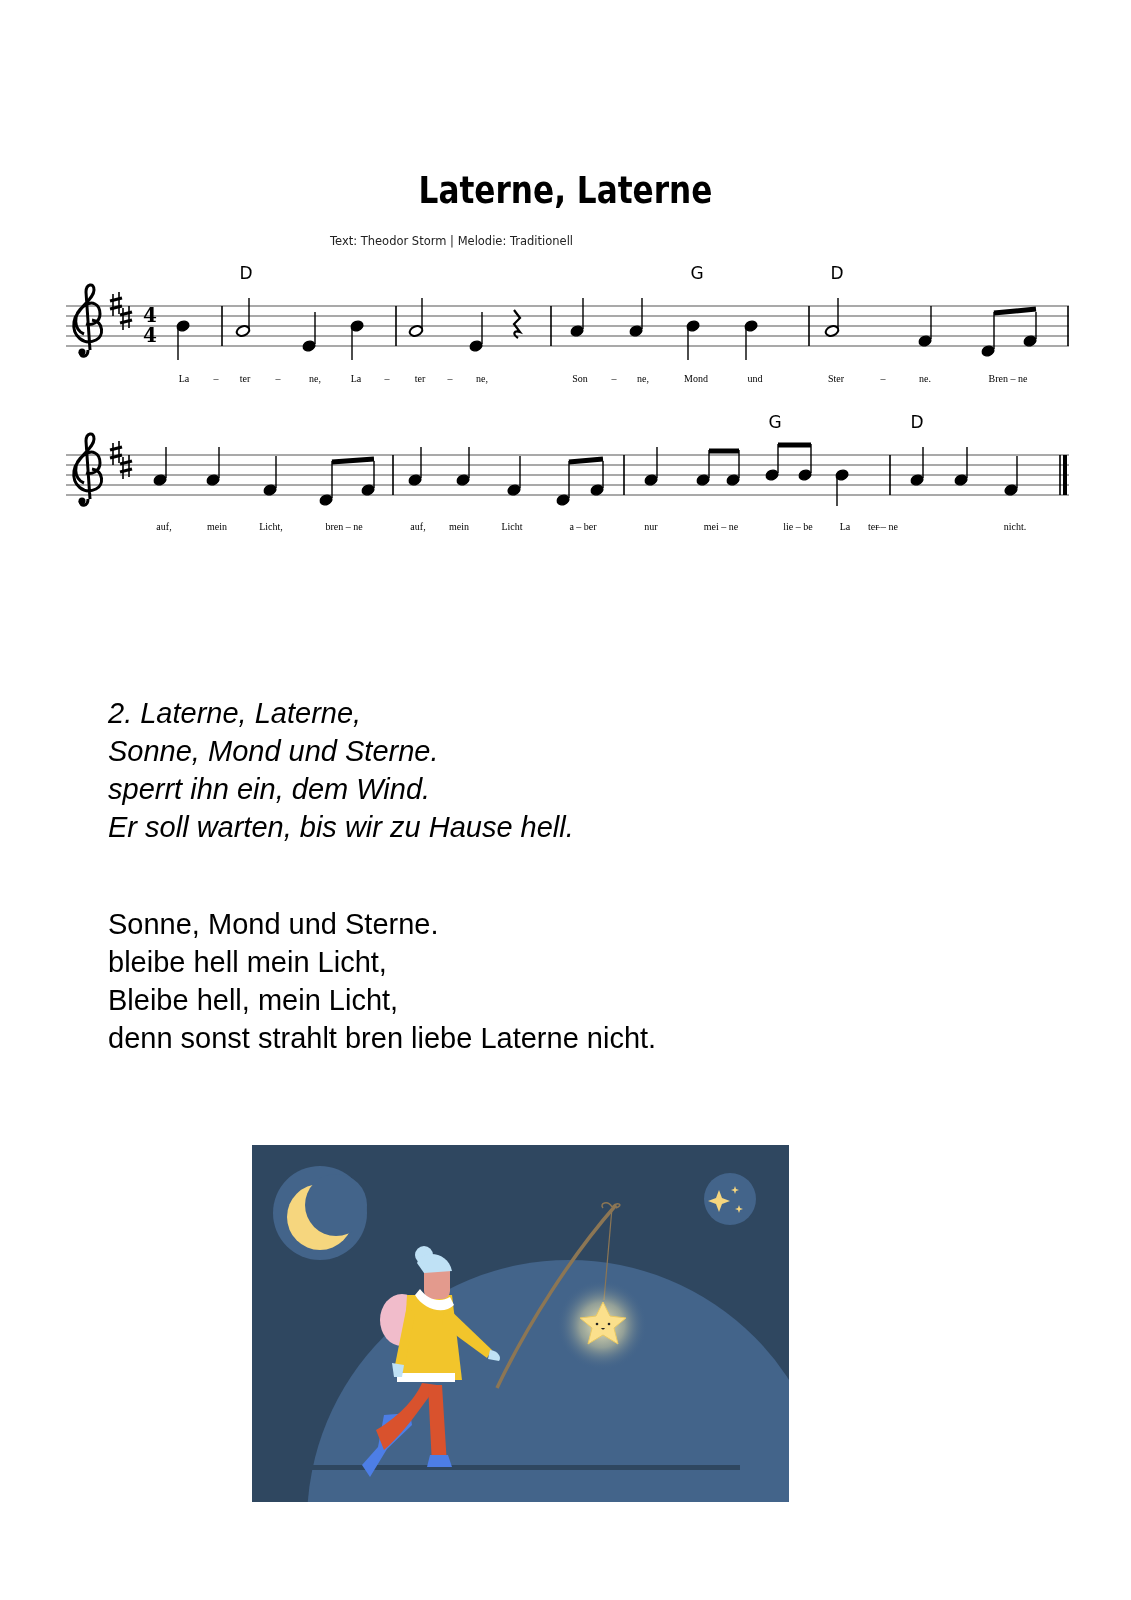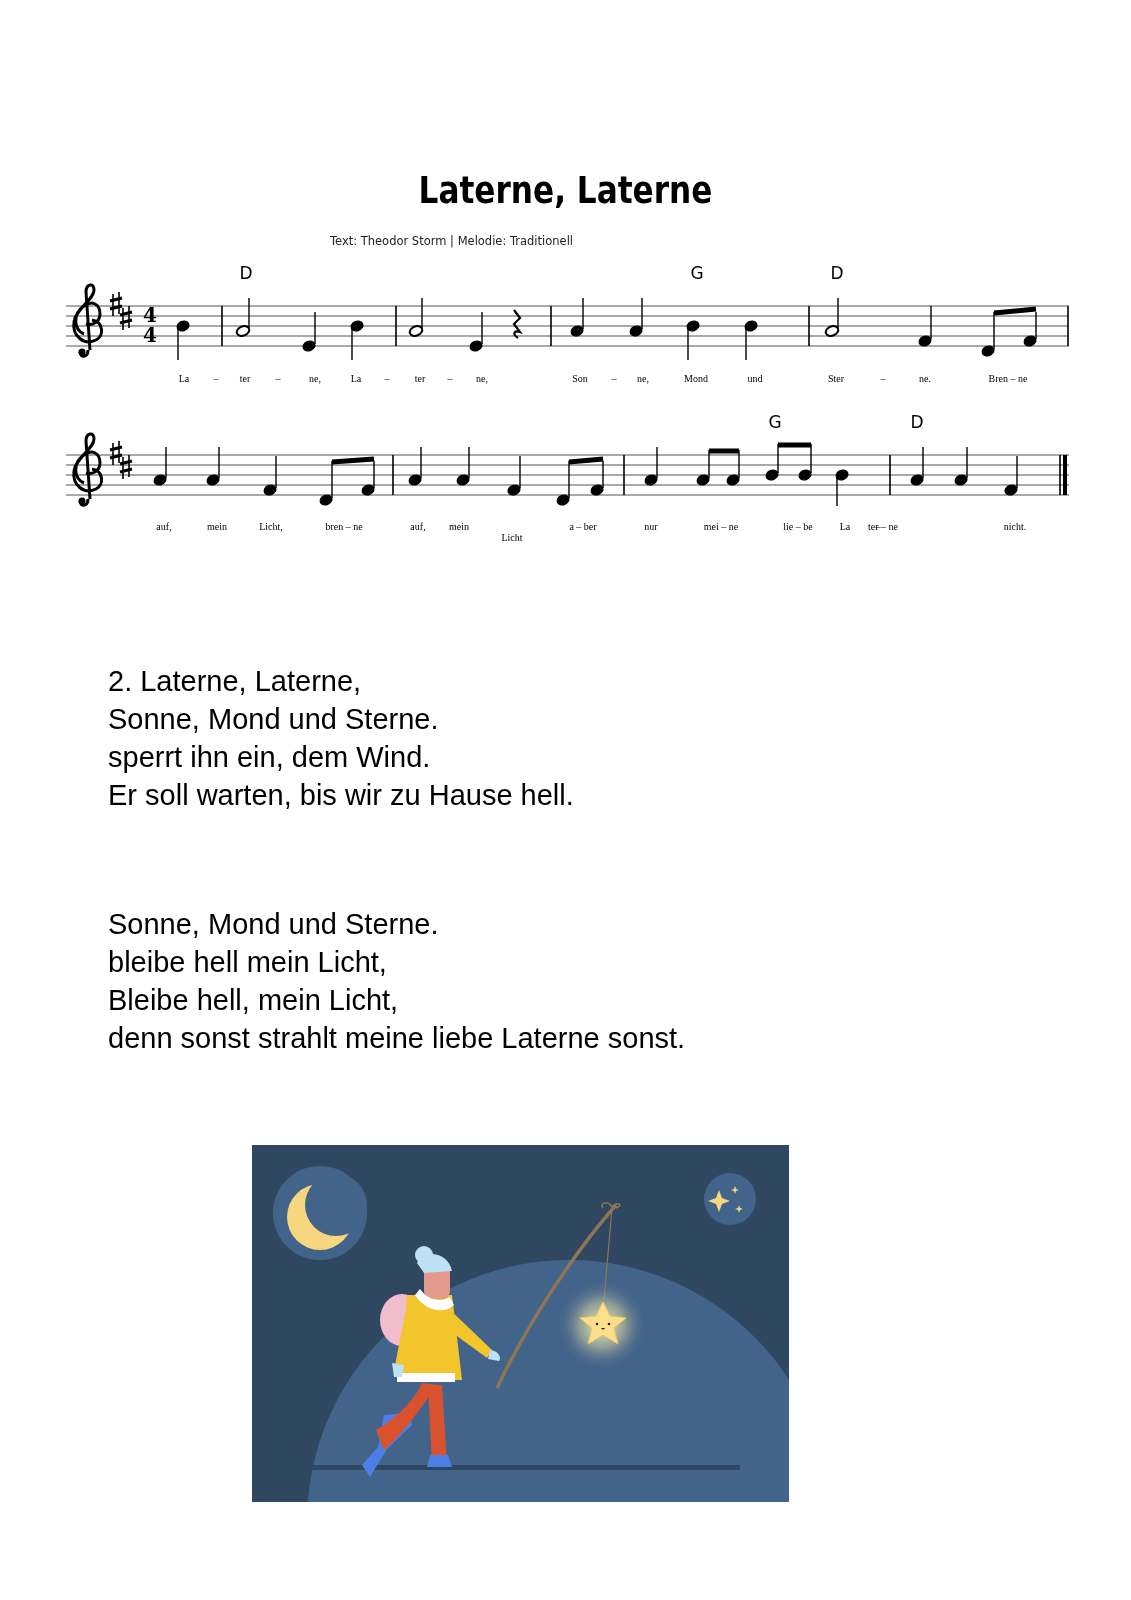--- a/index.html
+++ b/index.html
@@ -196,42 +196,42 @@
   <div>
     <span class="chord" style="left:775px;top:412px;">G</span>
     <span class="chord" style="left:917px;top:412px;">D</span>
 
     <span class="lyric" style="left:164px;top:521px;">auf,</span>
     <span class="lyric" style="left:217px;top:521px;">mein</span>
     <span class="lyric" style="left:271px;top:521px;">Licht,</span>
     <span class="lyric" style="left:344px;top:521px;">bren – ne</span>
     <span class="lyric" style="left:418px;top:521px;">auf,</span>
     <span class="lyric" style="left:459px;top:521px;">mein</span>
-    <span class="lyric" style="left:512px;top:532px;">Licht</span>
+    <span class="lyric" style="left:512px;top:521px;">Licht</span>
     <span class="lyric" style="left:583px;top:521px;">a – ber</span>
     <span class="lyric" style="left:651px;top:521px;">nur</span>
     <span class="lyric" style="left:721px;top:521px;">mei – ne</span>
     <span class="lyric" style="left:798px;top:521px;">lie – be</span>
     <span class="lyric" style="left:845px;top:521px;">La</span>
     <span class="lyric" style="left:878px;top:521px;">–</span>
     <span class="lyric" style="left:883px;top:521px;">ter – ne</span>
     <span class="lyric" style="left:1015px;top:521px;">nicht.</span>
   </div>
 
-  <div class="verse" style="top:662px;">
+  <div class="verse" style="top:694px;font-style:italic;">
     <p>2. Laterne, Laterne,</p>
     <p>Sonne, Mond und Sterne.</p>
     <p>sperrt ihn ein, dem Wind.</p>
     <p>Er soll warten, bis wir zu Hause hell.</p>
   </div>
   <div class="verse" style="top:905px;">
     <p>Sonne, Mond und Sterne.</p>
     <p>bleibe hell mein Licht,</p>
     <p>Bleibe hell, mein Licht,</p>
-    <p>denn sonst strahlt meine liebe Laterne sonst.</p>
+    <p>denn sonst strahlt bren liebe Laterne nicht.</p>
   </div>
 
   <svg class="illustration" viewBox="0 0 537 357" width="537" height="357">
     <defs>
       <clipPath id="frame">
           <rect x="0" y="0" width="537" height="357"></rect>
         </clipPath>
       <radialGradient id="glow" cx="0.5" cy="0.5" r="0.5">
         <stop offset="0" stop-color="#fff7c4" stop-opacity="0.9"></stop>
         <stop offset="0.5" stop-color="#f4e8a8" stop-opacity="0.45"></stop>

